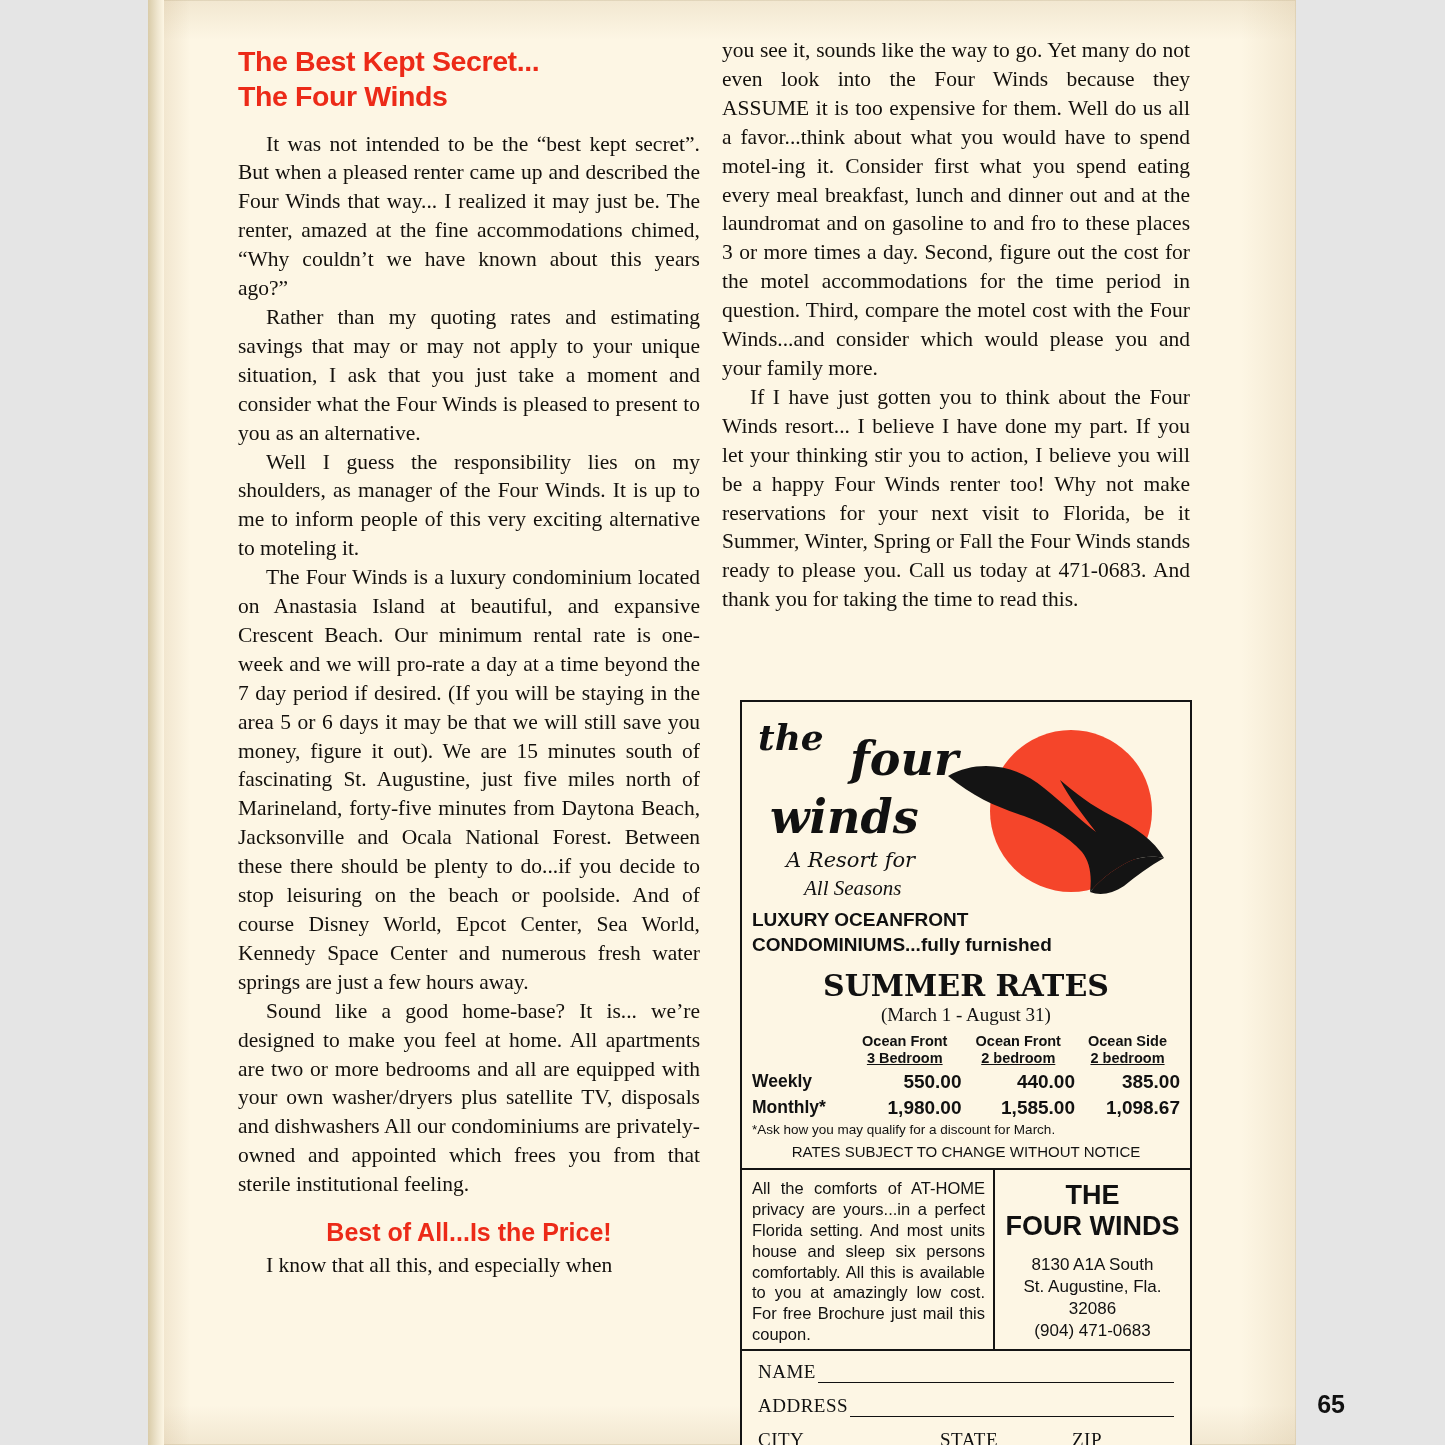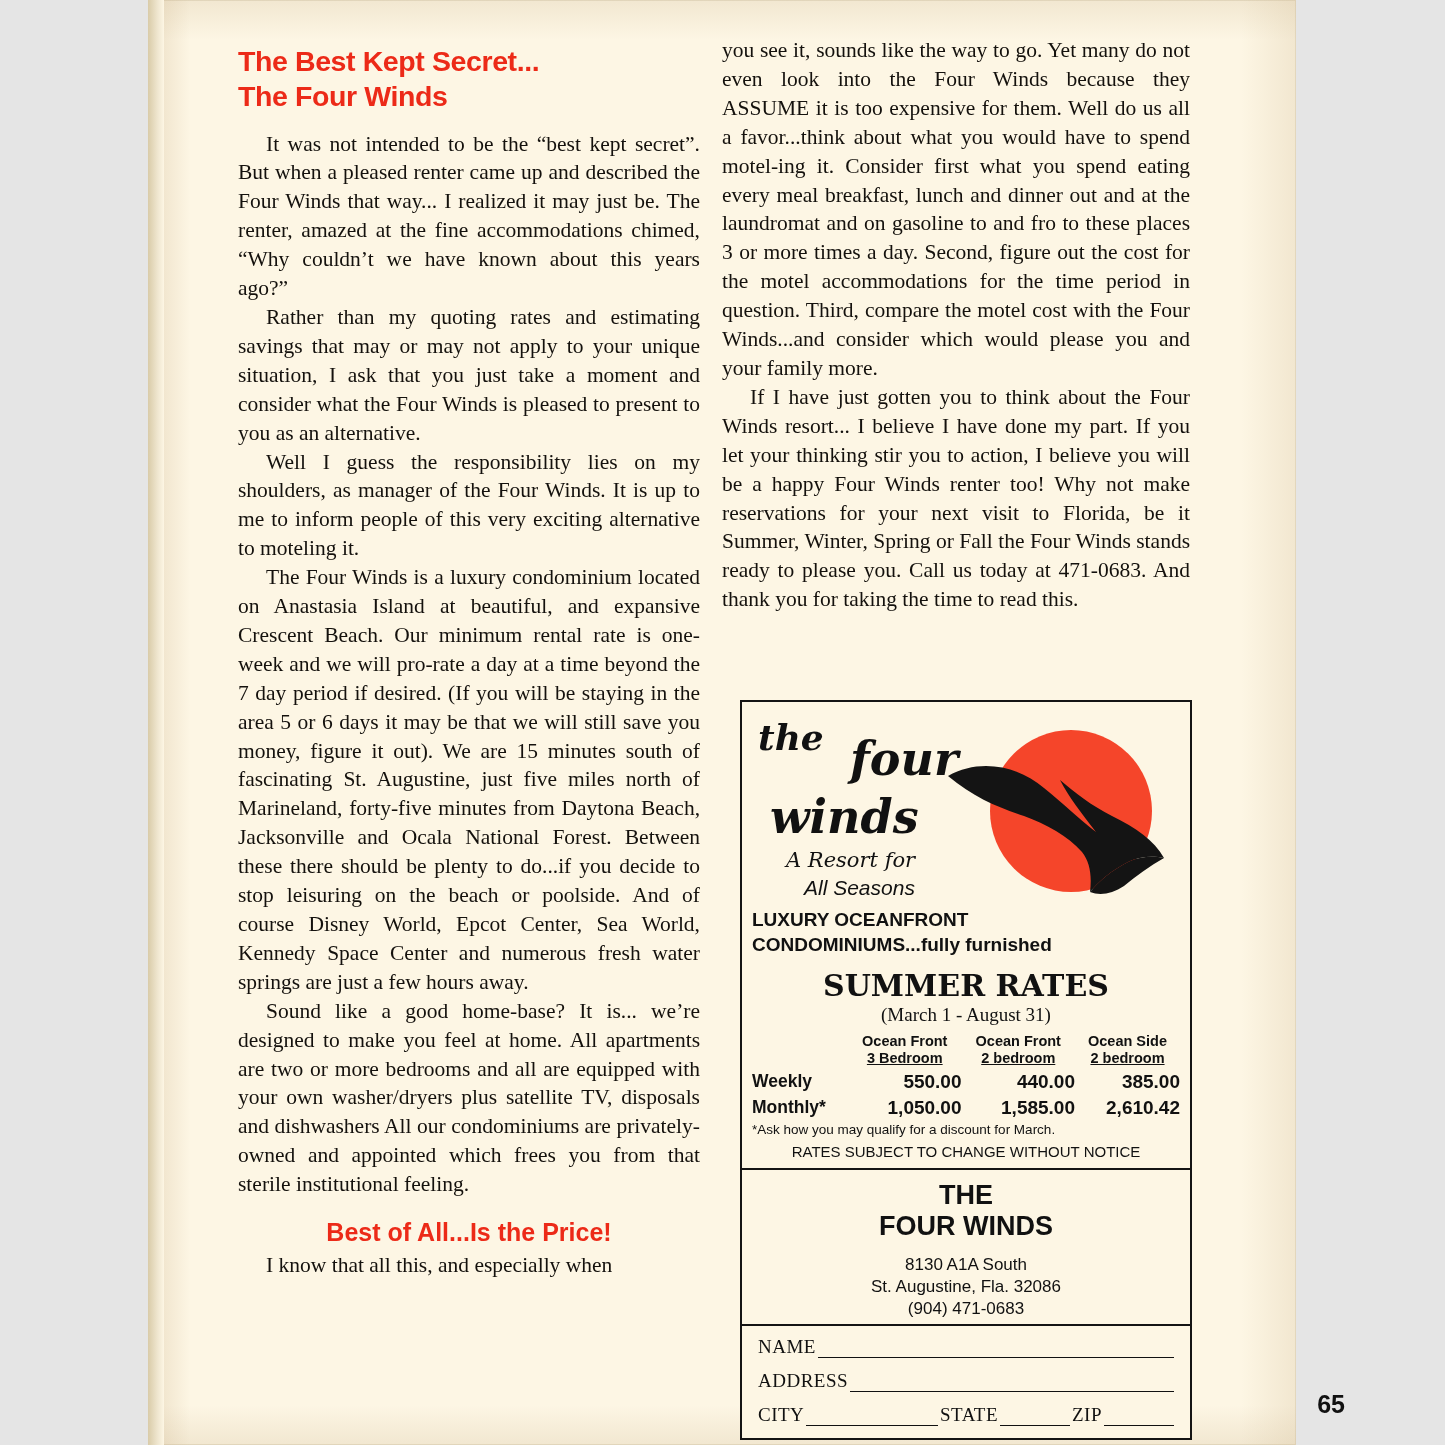--- a/index.html
+++ b/index.html
@@ -151,21 +151,21 @@
     position: absolute;
     left: 34px; top: 138px;
     font-family: "DejaVu Serif", serif;
     font-style: italic;
     font-size: 21px;
     color: #111;
   }
   .logo-tag2 {
     position: absolute;
     left: 52px; top: 166px;
-    font-family: Liberation Sans, sans-serif;
+    font-family: Liberation Serif, serif;
     font-style: italic;
     font-size: 21px;
     color: #111;
   }
   .gull {
     position: absolute;
     right: 10px; top: 26px;
     width: 230px; height: 160px;
   }
   .ad-lux {
@@ -373,31 +373,34 @@
         </thead>
         <tbody>
           <tr>
             <td class="rowlabel">Weekly</td>
             <td>550.00</td>
             <td>440.00</td>
             <td>385.00</td>
           </tr>
           <tr>
             <td class="rowlabel">Monthly*</td>
-            <td>1,050.00</td>
+            <td>1,980.00</td>
             <td>1,585.00</td>
-            <td>2,610.42</td>
+            <td>1,098.67</td>
           </tr>
         </tbody>
       </table>
       <div class="rates-note">*Ask how you may qualify for a discount for March.</div>
       <div class="rates-subject">RATES SUBJECT TO CHANGE WITHOUT NOTICE</div>
     </div>
 
     <div id="ad-bottom">
+      <div class="coupon-left">
+        <p>All the comforts of AT-HOME privacy are yours...in a perfect Florida setting. And most units house and sleep six persons comfortably. All this is available to you at amazingly low cost. For free Brochure just mail this coupon.</p>
+      </div>
       <div class="coupon-right">
         <div class="cr-name">THE</div>
         <div class="cr-name">FOUR WINDS</div>
         <div class="cr-addr">8130 A1A South</div>
         <div class="cr-addr" style="margin-top:0">St. Augustine, Fla. 32086</div>
         <div class="cr-addr" style="margin-top:0">(904) 471-0683</div>
       </div>
     </div>
 
     <div class="form">

